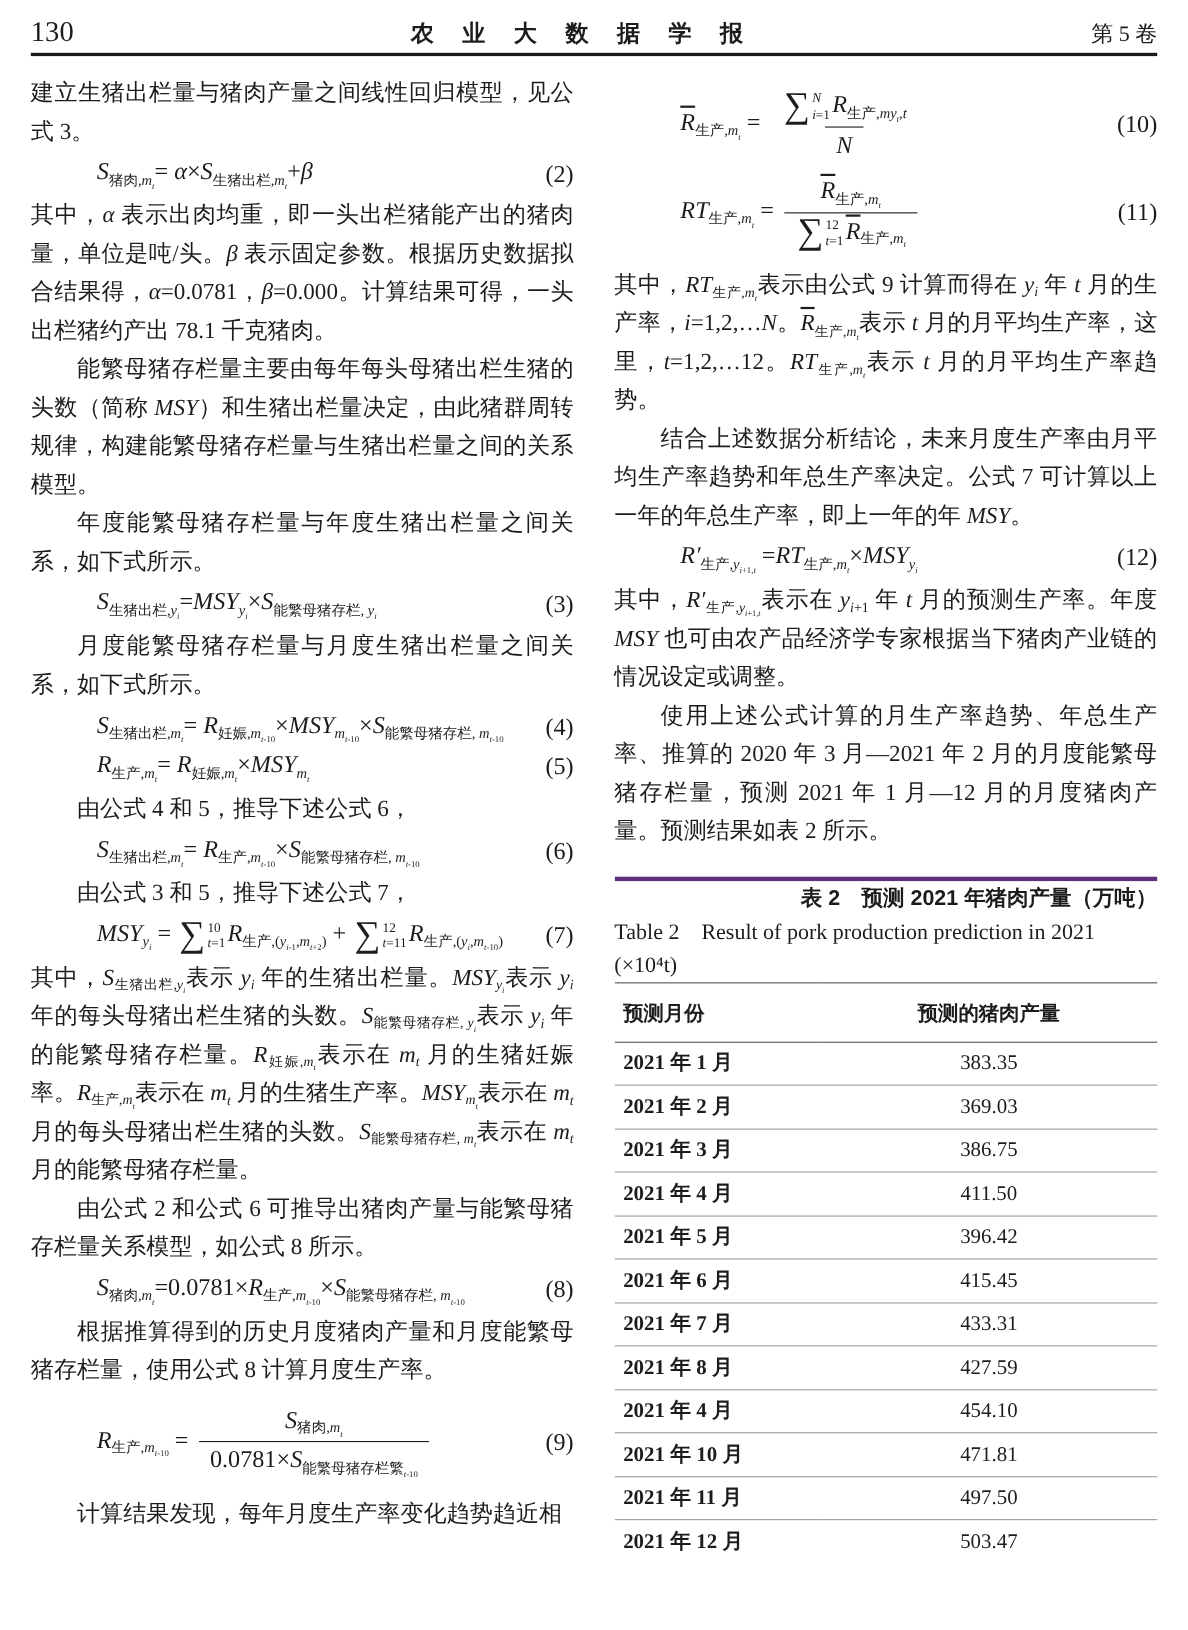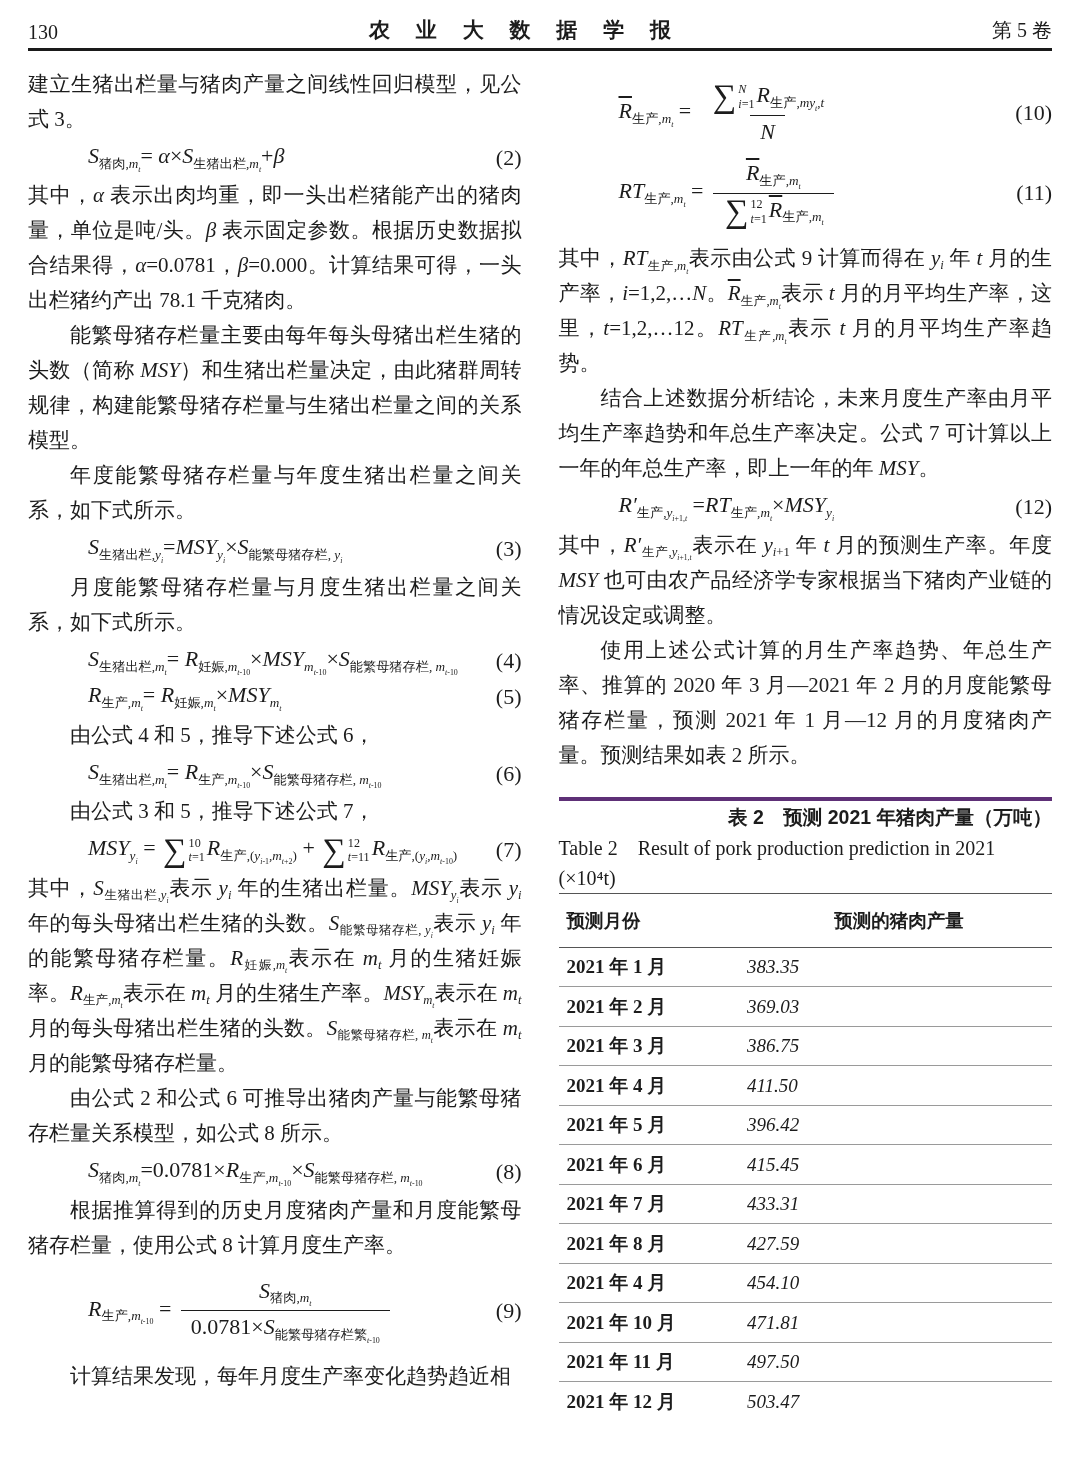--- a/index.html
+++ b/index.html
@@ -1,21 +1,21 @@
 <!DOCTYPE html>
 <html><head>
 <meta charset="utf-8">
 <style>
   html,body{margin:0;padding:0;background:#ffffff;}
   .page{position:relative;width:1080px;height:1482px;background:#fff;overflow:hidden;
         color:#1c1c1c;font-family:"Liberation Serif","DejaVu Serif",serif;}
   .inner{padding:0 28px;}
   
   .hdr{display:flex;justify-content:space-between;align-items:flex-end;height:44px;}
-  .hdr .pno{font-size:20px;}
+  .hdr .pno{font-size:26px;}
   .hdr .jt{font-family:"Liberation Sans","DejaVu Sans",sans-serif;font-weight:bold;
            font-size:21px;letter-spacing:10px;}
   .hdr .vol{font-size:20px;}
   .rule{border-bottom:3.5px solid #1a1a1a;margin-top:4px;}
   
   .cols{display:flex;gap:37px;padding-top:16px;}
   .col{width:494px;font-size:21px;line-height:35px;text-align:justify;}
   .col p{margin:0;}
   .ind{text-indent:2em;}
   .noind{text-indent:0;}
@@ -47,21 +47,21 @@
           font-size:19.5px;margin:10px 0 2px;line-height:32px;text-align:right;text-indent:0;}
   .cap-en{font-size:20px;margin:0 0 6px;line-height:30px;text-align:left;text-indent:0;}
   table{width:100%;border-collapse:collapse;}
   thead tr{border-top:1.5px solid #555;border-bottom:1.5px solid #555;}
   th{font-family:"Liberation Sans","DejaVu Sans",sans-serif;font-weight:bold;
      font-size:18.5px;padding:9px 0;}
   th.mcell{text-align:left;padding-left:8px;width:38%;}
   th.vcell{text-align:center;}
   td{font-size:19px;height:36.5px;border-bottom:1px solid #9a9a9a;}
   td.mcell{text-align:left;padding-left:8px;width:38%;font-weight:bold;}
-  td.vcell{text-align:left;font-style:italic;}
+  td.vcell{text-align:center;}
   tbody tr:last-child td{border-bottom:none;}
 </style>
 </head>
 <body>
 
 <div class="page">
   <div class="inner">
     <header class="hdr">
       <span class="pno">130</span>
       <span class="jt">农 业 大 数 据 学 报</span>

